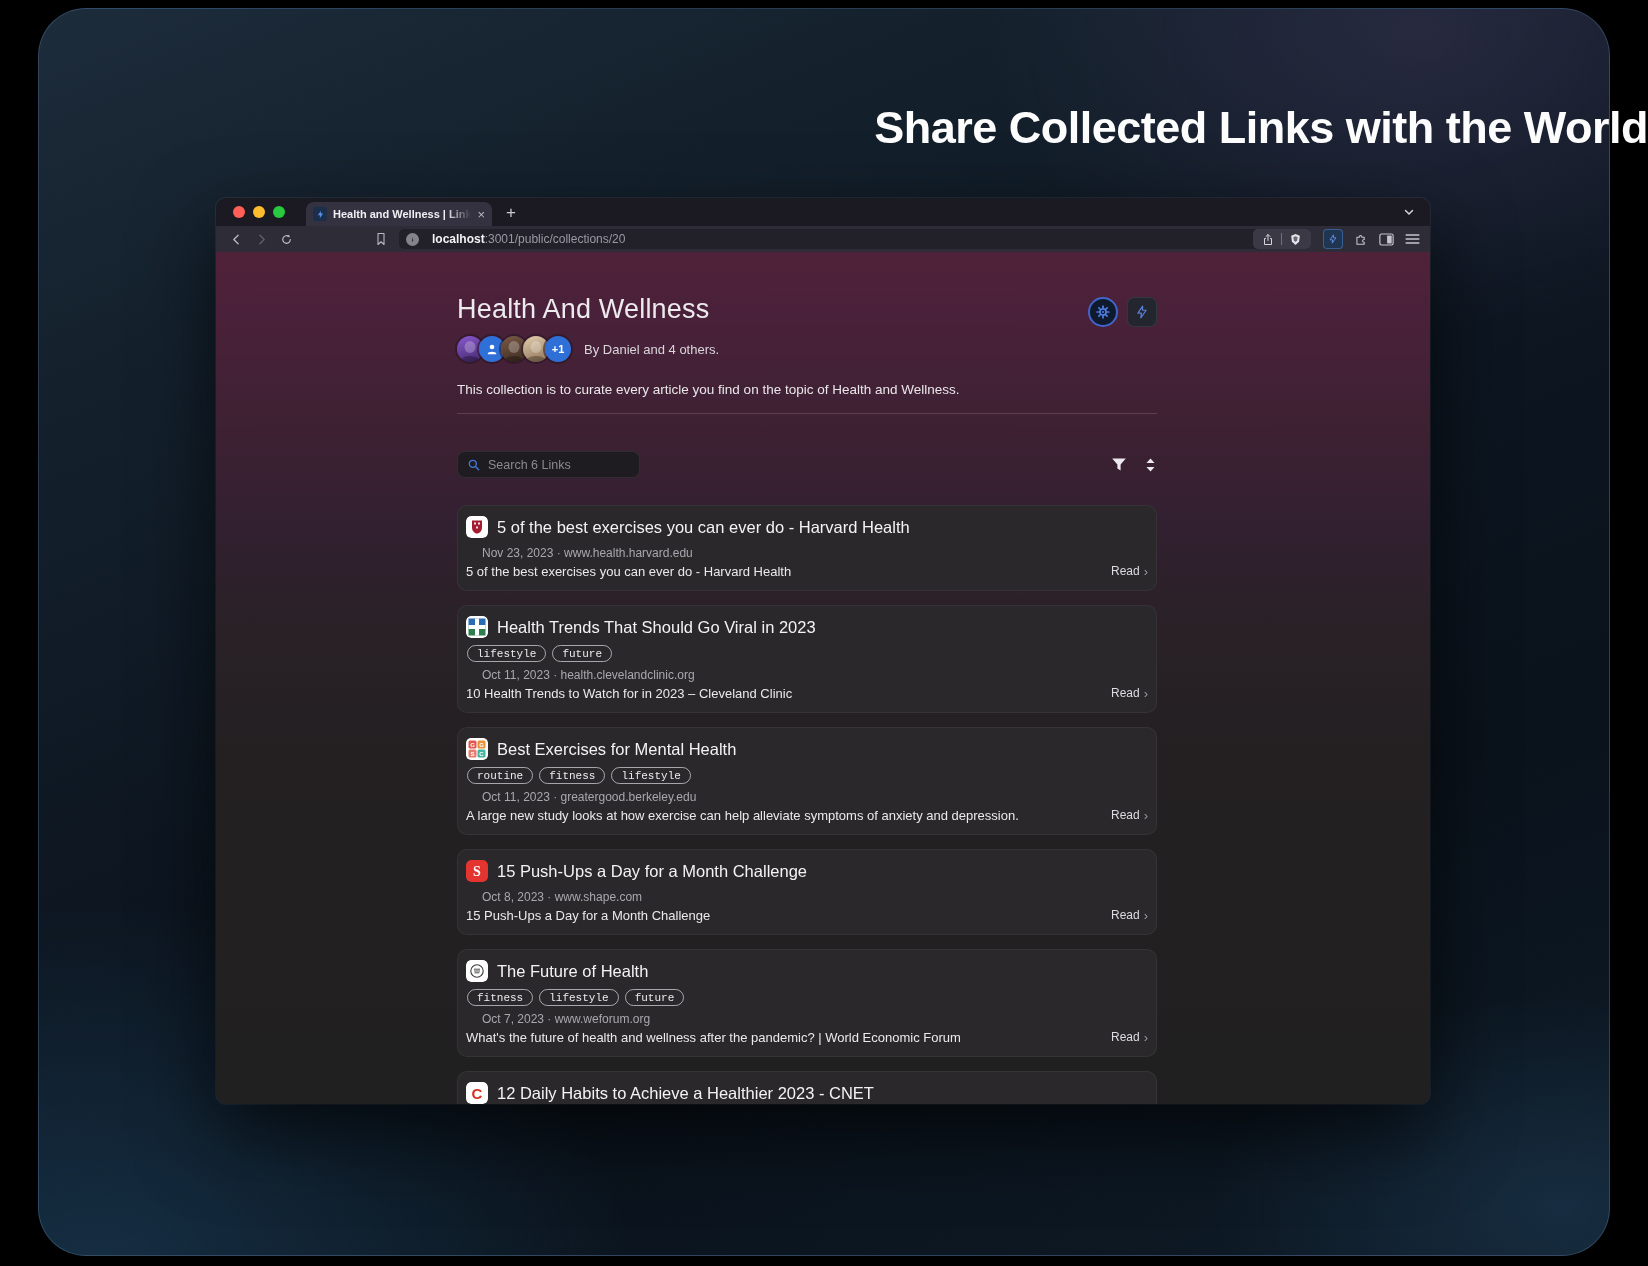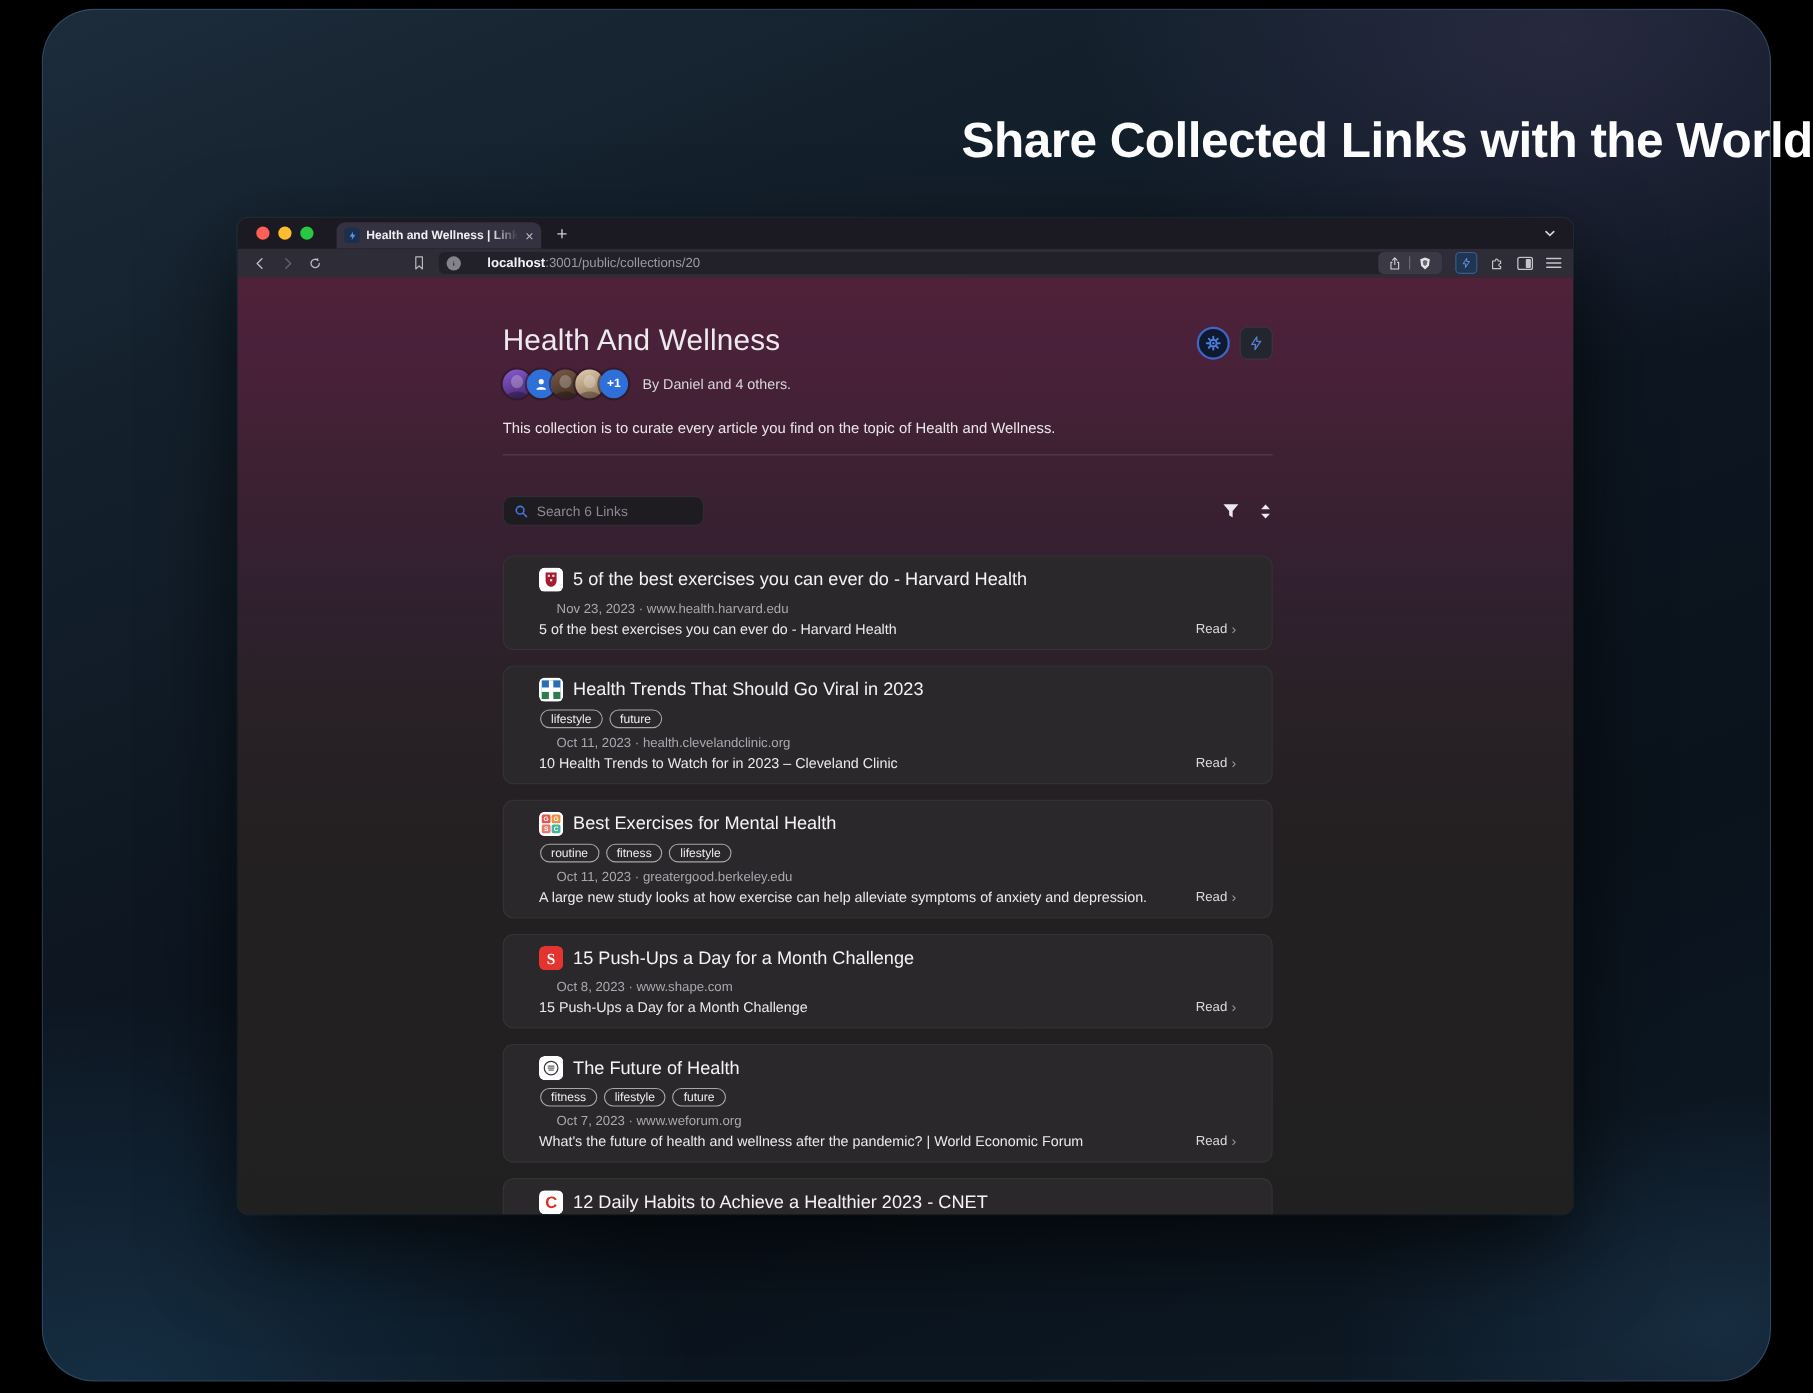--- a/index.html
+++ b/index.html
@@ -56,21 +56,21 @@
   .toolbar {
     height:26px; background:#2e2c36; flex:none;
     display:flex; align-items:center; padding:0 10px;
   }
   .navbtn { width:20px; height:20px; display:grid; place-items:center; color:#bcbbc4; margin-right:5px; }
   .navbtn.dim { color:#63626c; }
   .tb-spacer { width:70px; }
   .bookmark-btn { width:20px; height:20px; display:grid; place-items:center; color:#b9b8c1; margin-right:8px; }
   .urlbar {
     flex:1; height:20px; background:#222029; border-radius:5px;
-    display:flex; align-items:center; gap:24px; padding-left:7px; min-width:0;
+    display:flex; align-items:center; gap:13px; padding-left:7px; min-width:0;
   }
   .siteinfo { width:13px; height:13px; border-radius:50%; background:#84838c; display:grid; place-items:center; flex:none; }
   .url-text { font-size:12px; color:#9b99a3; white-space:nowrap; }
   .url-text .host { color:#f3f2f5; font-weight:700; }
   .url-right {
     margin-left:auto; height:20px; background:#3a3945; border-radius:5px;
     display:flex; align-items:center; gap:7px; padding:0 9px; flex:none;
   }
   .url-divider { width:1px; height:12px; background:rgba(255,255,255,0.28); }
   .ext-group { display:flex; align-items:center; gap:11px; padding-left:12px; }
@@ -101,29 +101,29 @@
     width:183px; height:27px; background:#1e1c21; border:1px solid rgba(255,255,255,0.08);
     border-radius:8px; display:flex; align-items:center; gap:7px; padding:0 9px;
   }
   .searchbox input { background:transparent; border:none; outline:none; width:100%; font-size:12.5px; color:#e8e6ea; font-family:"Liberation Sans",sans-serif; }
   .searchbox input::placeholder { color:#8b8891; }
   .ctrl-icons { display:flex; align-items:center; gap:17px; color:#eceaee; }
   
   .cards { margin-top:27px; display:flex; flex-direction:column; gap:14px; }
   .card {
     background:#2a282b; border:1px solid rgba(255,255,255,0.055);
-    border-radius:10px; padding:8px 32px 11px;
+    border-radius:10px; padding:8px 8px 11px;
   }
   .card-title-row { display:flex; align-items:center; gap:9px; height:26px; }
   .favicon { width:22px; height:22px; border-radius:5px; overflow:hidden; flex:none; }
   .card-title { font-size:16.5px; font-weight:500; color:#f4f2f4; white-space:nowrap; }
   .tags { display:flex; gap:6px; margin-top:5px; padding-left:1px; height:17px; }
   .tag {
     border:1px solid rgba(236,234,239,0.65); color:#edebEF; font-size:11px;
-    padding:0 9px; border-radius:999px; display:flex; align-items:center;
+    padding:0 9px; border-radius:999px; display:flex; align-items:center;font-family:Liberation Mono, monospace;
   }
   .meta { margin-top:6px; font-size:12px; color:#aaa7ae; height:14px;margin-left:16px; }
   .desc-row { margin-top:3px; display:flex; align-items:center; justify-content:space-between; gap:12px; height:16px; }
   .card-desc { font-size:13px; color:#ebe9eb; white-space:nowrap; }
   .read { display:flex; align-items:center; gap:4px; flex:none; }
   .read-label { font-size:12px; color:#dddbdf; }
   .read-chevron { color:#98969e; font-size:13px; line-height:1; }
   svg { display:block; }
 </style>
 </head>

